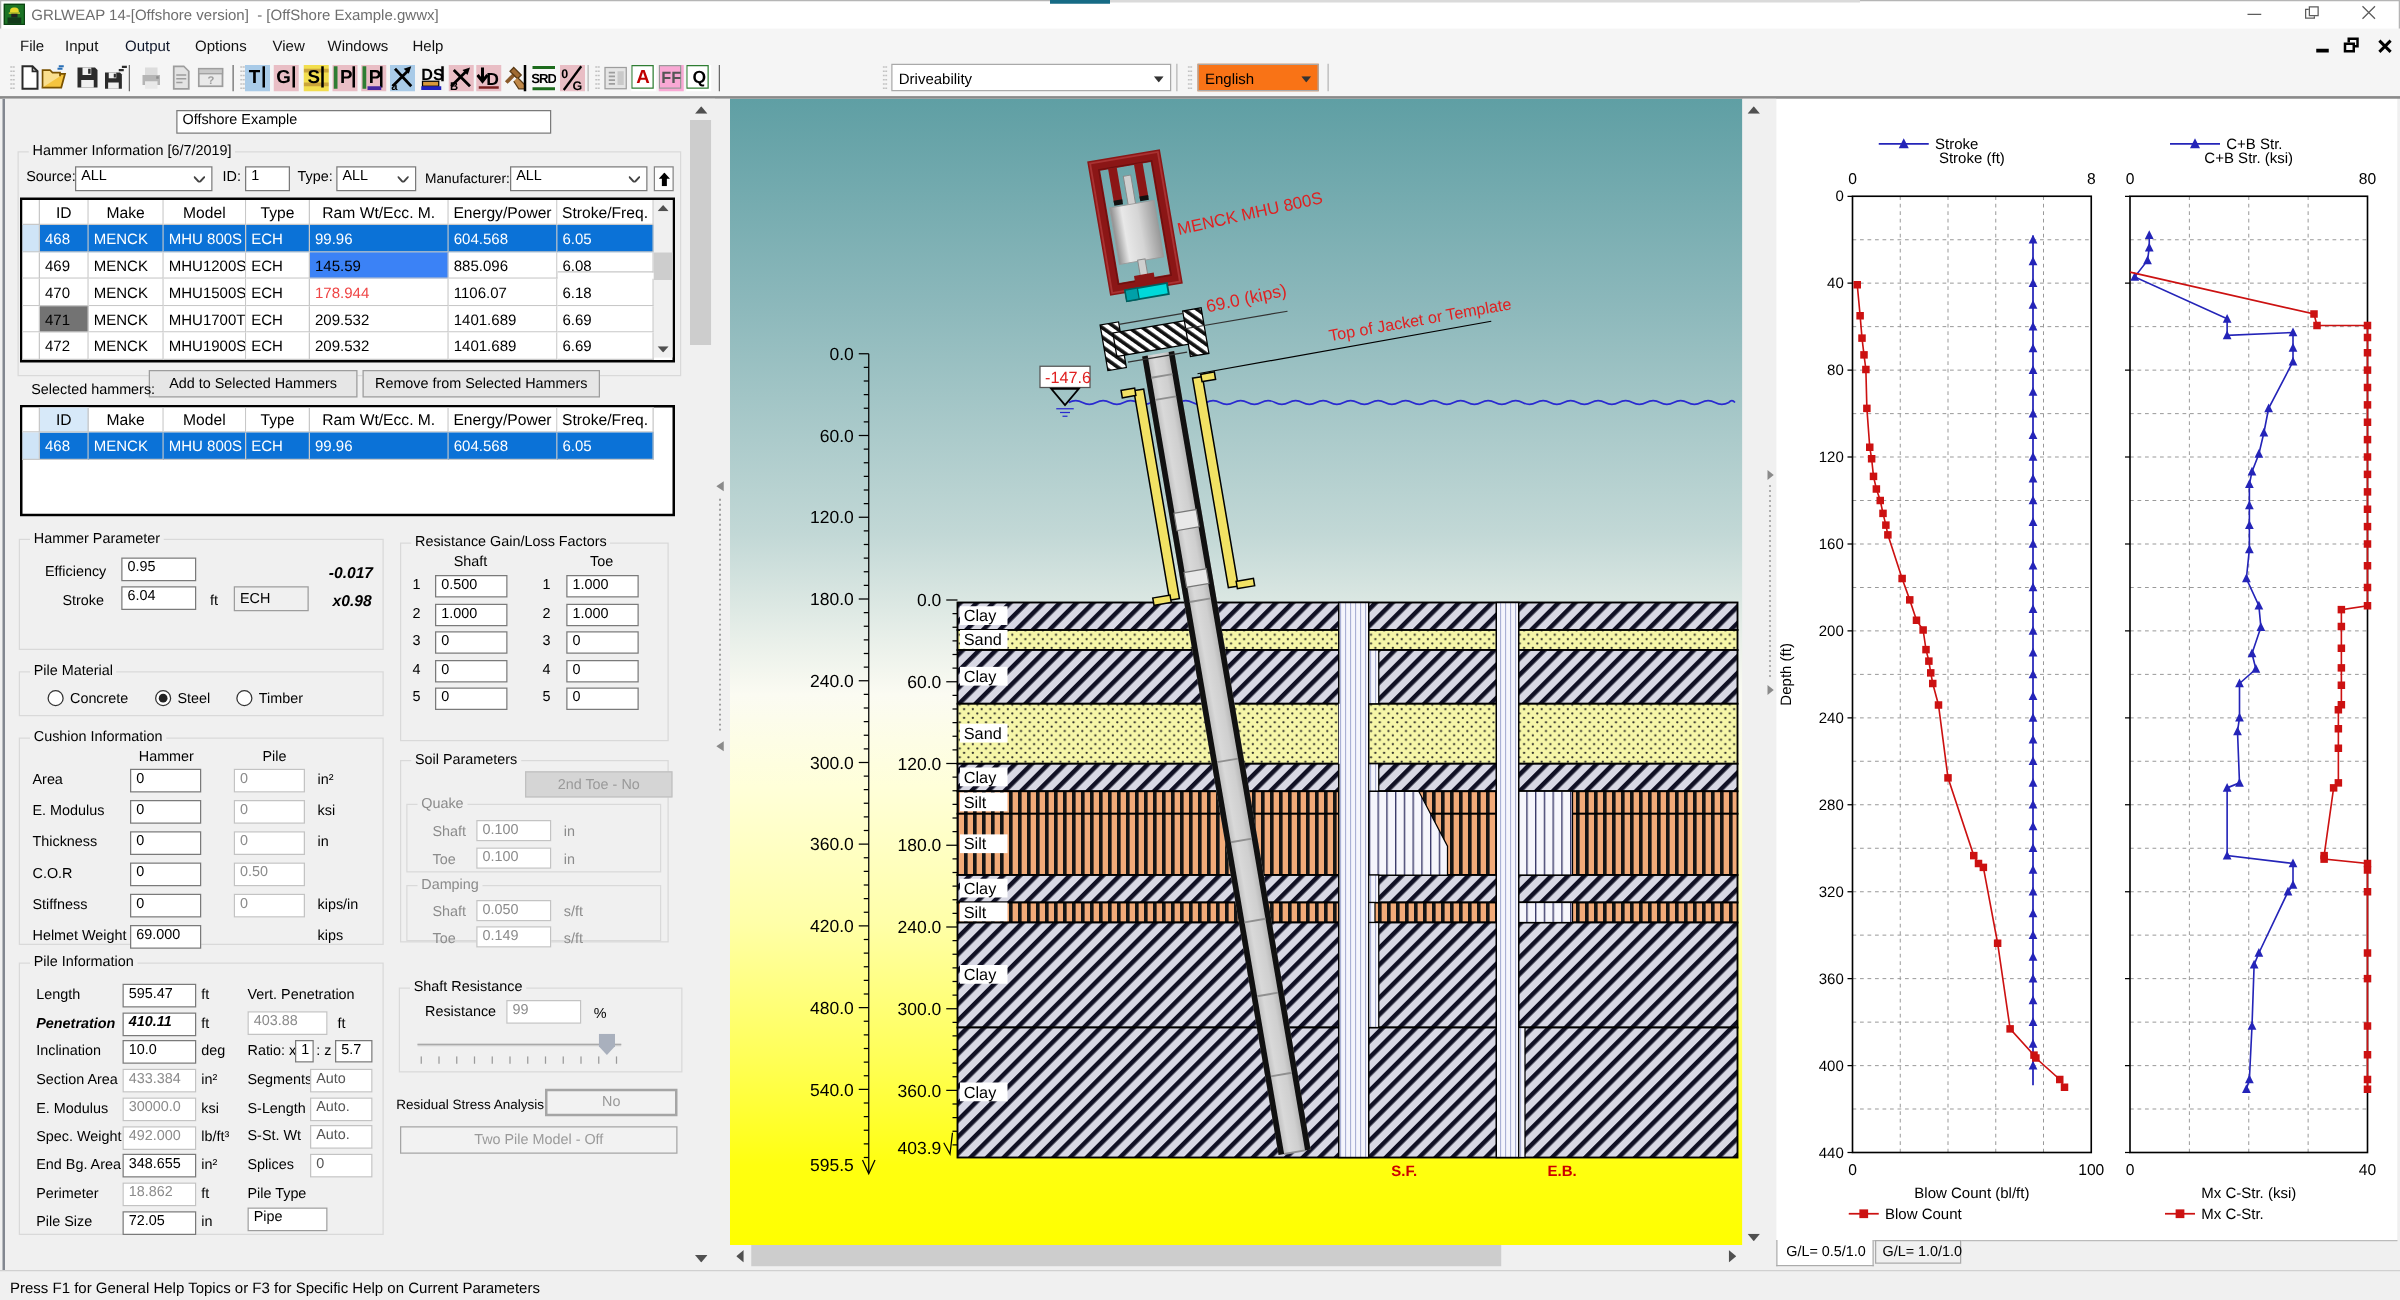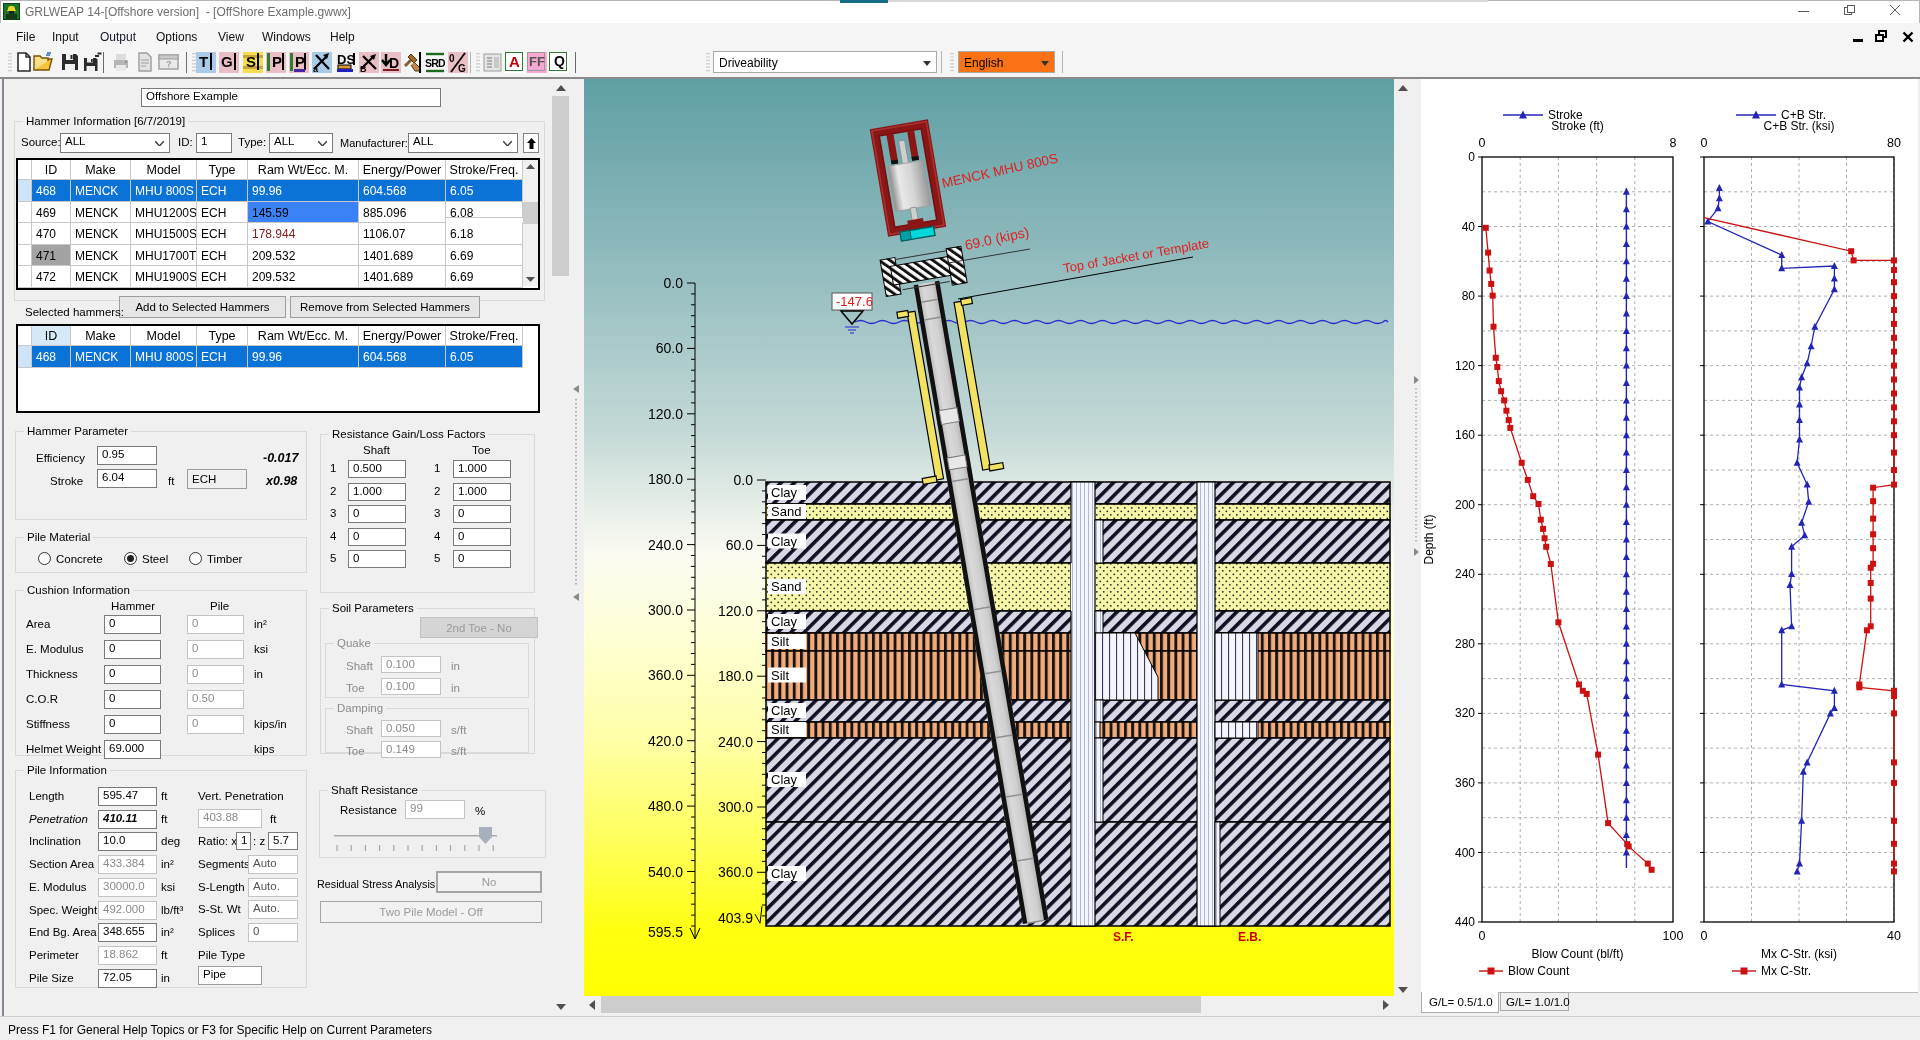--- a/index.html
+++ b/index.html
@@ -279,25 +279,25 @@
 <div class="abs" style="left:131px;top:201.6px;width:66px;height:21.6px;border-right:1px solid #c8c8c8;border-bottom:1px solid #c8c8c8;background:#fff;color:#000;font-size:12px;padding:4px 0 0 4px;white-space:nowrap;overflow:hidden">MHU1200S</div>
 <div class="abs" style="left:197px;top:201.6px;width:51px;height:21.6px;border-right:1px solid #c8c8c8;border-bottom:1px solid #c8c8c8;background:#fff;color:#000;font-size:12px;padding:4px 0 0 4px;white-space:nowrap;overflow:hidden">ECH</div>
 <div class="abs" style="left:248px;top:201.6px;width:111px;height:21.6px;border-right:1px solid #c8c8c8;border-bottom:1px solid #c8c8c8;background:#3b82f6;color:#000;font-size:12px;padding:4px 0 0 4px;white-space:nowrap;overflow:hidden">145.59</div>
 <div class="abs" style="left:359px;top:201.6px;width:87px;height:21.6px;border-right:1px solid #c8c8c8;border-bottom:1px solid #c8c8c8;background:#fff;color:#000;font-size:12px;padding:4px 0 0 4px;white-space:nowrap;overflow:hidden">885.096</div>
 <div class="abs" style="left:446px;top:201.6px;width:77px;height:16px;border-right:1px solid #c8c8c8;border-bottom:1px solid #c8c8c8;background:#fff;color:#000;font-size:12px;padding:4px 0 0 4px;white-space:nowrap;overflow:hidden">6.08</div>
 <div class="abs" style="left:18px;top:223.2px;width:14px;height:21.6px;border-right:1px solid #c8c8c8;border-bottom:1px solid #c8c8c8;background:#fff"></div>
 <div class="abs" style="left:32px;top:223.2px;width:39px;height:21.6px;border-right:1px solid #c8c8c8;border-bottom:1px solid #c8c8c8;background:#fff;color:#000;font-size:12px;padding:4px 0 0 4px;white-space:nowrap;overflow:hidden">470</div>
 <div class="abs" style="left:71px;top:223.2px;width:60px;height:21.6px;border-right:1px solid #c8c8c8;border-bottom:1px solid #c8c8c8;background:#fff;color:#000;font-size:12px;padding:4px 0 0 4px;white-space:nowrap;overflow:hidden">MENCK</div>
 <div class="abs" style="left:131px;top:223.2px;width:66px;height:21.6px;border-right:1px solid #c8c8c8;border-bottom:1px solid #c8c8c8;background:#fff;color:#000;font-size:12px;padding:4px 0 0 4px;white-space:nowrap;overflow:hidden">MHU1500S</div>
 <div class="abs" style="left:197px;top:223.2px;width:51px;height:21.6px;border-right:1px solid #c8c8c8;border-bottom:1px solid #c8c8c8;background:#fff;color:#000;font-size:12px;padding:4px 0 0 4px;white-space:nowrap;overflow:hidden">ECH</div>
-<div class="abs" style="left:248px;top:223.2px;width:111px;height:21.6px;border-right:1px solid #c8c8c8;border-bottom:1px solid #c8c8c8;background:#fff;color:#7f1d1d;font-size:12px;padding:4px 0 0 4px;white-space:nowrap;overflow:hidden">178.944</div>
+<div class="abs" style="left:248px;top:223.2px;width:111px;height:21.6px;border-right:1px solid #c8c8c8;border-bottom:1px solid #c8c8c8;background:#fff;color:#ef4444;font-size:12px;padding:4px 0 0 4px;white-space:nowrap;overflow:hidden">178.944</div>
 <div class="abs" style="left:359px;top:223.2px;width:87px;height:21.6px;border-right:1px solid #c8c8c8;border-bottom:1px solid #c8c8c8;background:#fff;color:#000;font-size:12px;padding:4px 0 0 4px;white-space:nowrap;overflow:hidden">1106.07</div>
 <div class="abs" style="left:446px;top:223.2px;width:77px;height:21.6px;border-right:1px solid #c8c8c8;border-bottom:1px solid #c8c8c8;background:#fff;color:#000;font-size:12px;padding:4px 0 0 4px;white-space:nowrap;overflow:hidden">6.18</div>
 <div class="abs" style="left:18px;top:244.8px;width:14px;height:21.6px;border-right:1px solid #c8c8c8;border-bottom:1px solid #c8c8c8;background:#fff"></div>
-<div class="abs" style="left:32px;top:244.8px;width:39px;height:21.6px;border-right:1px solid #c8c8c8;border-bottom:1px solid #c8c8c8;background:#a3a3a3;color:#000;font-size:12px;padding:4px 0 0 4px;white-space:nowrap;overflow:hidden">471</div>
+<div class="abs" style="left:32px;top:244.8px;width:39px;height:21.6px;border-right:1px solid #c8c8c8;border-bottom:1px solid #c8c8c8;background:#737373;color:#000;font-size:12px;padding:4px 0 0 4px;white-space:nowrap;overflow:hidden">471</div>
 <div class="abs" style="left:71px;top:244.8px;width:60px;height:21.6px;border-right:1px solid #c8c8c8;border-bottom:1px solid #c8c8c8;background:#fff;color:#000;font-size:12px;padding:4px 0 0 4px;white-space:nowrap;overflow:hidden">MENCK</div>
 <div class="abs" style="left:131px;top:244.8px;width:66px;height:21.6px;border-right:1px solid #c8c8c8;border-bottom:1px solid #c8c8c8;background:#fff;color:#000;font-size:12px;padding:4px 0 0 4px;white-space:nowrap;overflow:hidden">MHU1700T</div>
 <div class="abs" style="left:197px;top:244.8px;width:51px;height:21.6px;border-right:1px solid #c8c8c8;border-bottom:1px solid #c8c8c8;background:#fff;color:#000;font-size:12px;padding:4px 0 0 4px;white-space:nowrap;overflow:hidden">ECH</div>
 <div class="abs" style="left:248px;top:244.8px;width:111px;height:21.6px;border-right:1px solid #c8c8c8;border-bottom:1px solid #c8c8c8;background:#fff;color:#000;font-size:12px;padding:4px 0 0 4px;white-space:nowrap;overflow:hidden">209.532</div>
 <div class="abs" style="left:359px;top:244.8px;width:87px;height:21.6px;border-right:1px solid #c8c8c8;border-bottom:1px solid #c8c8c8;background:#fff;color:#000;font-size:12px;padding:4px 0 0 4px;white-space:nowrap;overflow:hidden">1401.689</div>
 <div class="abs" style="left:446px;top:244.8px;width:77px;height:21.6px;border-right:1px solid #c8c8c8;border-bottom:1px solid #c8c8c8;background:#fff;color:#000;font-size:12px;padding:4px 0 0 4px;white-space:nowrap;overflow:hidden">6.69</div>
 <div class="abs" style="left:18px;top:266.4px;width:14px;height:21.6px;border-right:1px solid #c8c8c8;border-bottom:1px solid #c8c8c8;background:#fff"></div>
 <div class="abs" style="left:32px;top:266.4px;width:39px;height:21.6px;border-right:1px solid #c8c8c8;border-bottom:1px solid #c8c8c8;background:#fff;color:#000;font-size:12px;padding:4px 0 0 4px;white-space:nowrap;overflow:hidden">472</div>
 <div class="abs" style="left:71px;top:266.4px;width:60px;height:21.6px;border-right:1px solid #c8c8c8;border-bottom:1px solid #c8c8c8;background:#fff;color:#000;font-size:12px;padding:4px 0 0 4px;white-space:nowrap;overflow:hidden">MENCK</div>
 <div class="abs" style="left:131px;top:266.4px;width:66px;height:21.6px;border-right:1px solid #c8c8c8;border-bottom:1px solid #c8c8c8;background:#fff;color:#000;font-size:12px;padding:4px 0 0 4px;white-space:nowrap;overflow:hidden">MHU1900S</div>
@@ -431,21 +431,21 @@
 <div class="glbl" style="left:451px;top:724px">s/ft</div>
 <div class="glbl" style="left:346px;top:745px">Toe</div>
 <div class="tbd" style="left:381px;top:741px;width:60px;height:17px">0.149</div>
 <div class="glbl" style="left:451px;top:745px">s/ft</div>
 <div class="gb" style="left:15px;top:770px;width:292px;height:218px">
     <span>Pile Information</span>
   </div>
 <div class="lbl" style="left:29px;top:790.0px;">Length</div>
 <div class="tb" style="left:98px;top:787.0px;width:59px;height:19px;">595.47</div>
 <div class="lbl" style="left:161px;top:790.0px">ft</div>
-<div class="lbl" style="left:29px;top:812.7px;font-weight:normal;font-style:italic;">Penetration</div>
+<div class="lbl" style="left:29px;top:812.7px;font-weight:bold;font-style:italic;">Penetration</div>
 <div class="tb" style="left:98px;top:809.7px;width:59px;height:19px;font-weight:bold;font-style:italic;">410.11</div>
 <div class="lbl" style="left:161px;top:812.7px">ft</div>
 <div class="lbl" style="left:29px;top:835.4px;">Inclination</div>
 <div class="tb" style="left:98px;top:832.4px;width:59px;height:19px;">10.0</div>
 <div class="lbl" style="left:161px;top:835.4px">deg</div>
 <div class="lbl" style="left:29px;top:858.1px;">Section Area</div>
 <div class="tbd" style="left:98px;top:855.1px;width:59px;height:19px;">433.384</div>
 <div class="lbl" style="left:161px;top:858.1px">in²</div>
 <div class="lbl" style="left:29px;top:880.8px;">E. Modulus</div>
 <div class="tbd" style="left:98px;top:877.8px;width:59px;height:19px;">30000.0</div>

